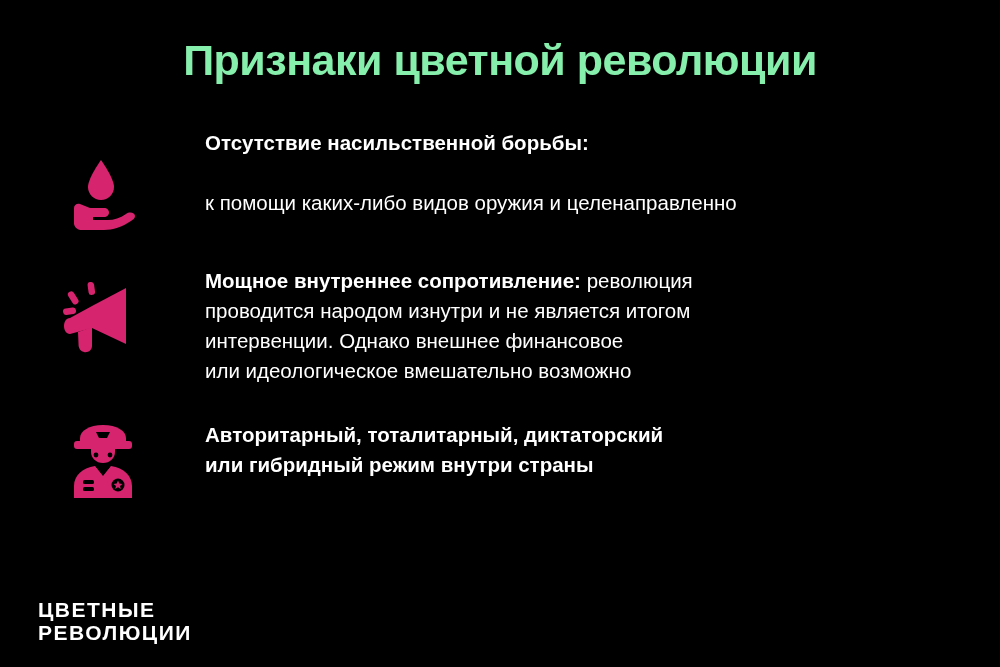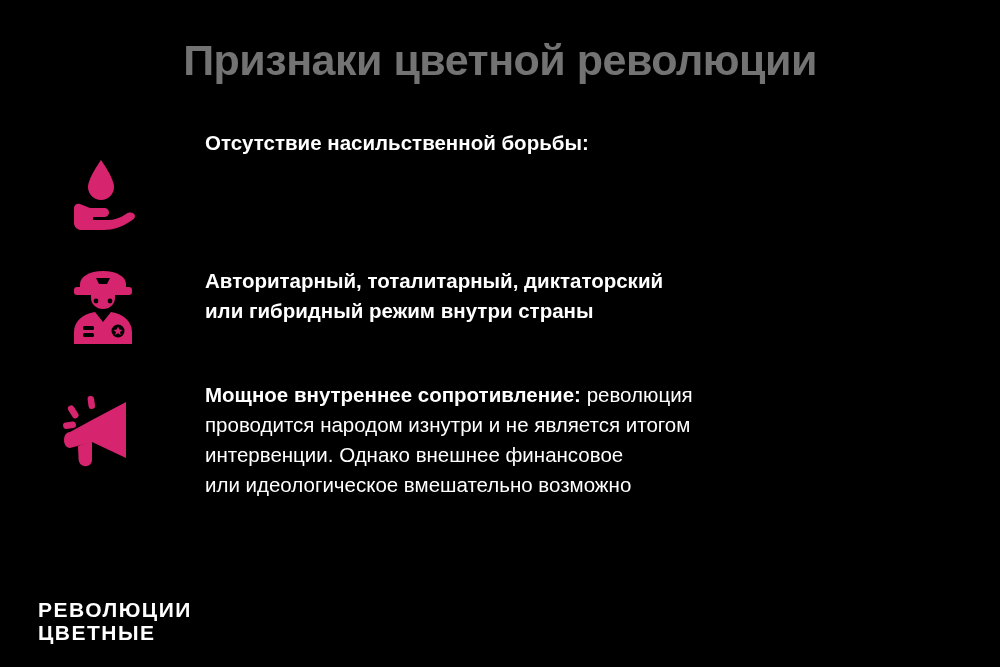--- a/index.html
+++ b/index.html
@@ -23,21 +23,21 @@
   }
   .title {
     position: absolute;
     top: 36px;
     left: 0;
     width: 1000px;
     text-align: center;
     font-size: 43px;
     font-weight: bold;
     letter-spacing: -0.5px;
-    color: #737373;
+    color: #86efac;
     white-space: nowrap;
   }
   .items {
     position: absolute;
     top: 128px;
     left: 0;
     width: 1000px;
   }
   .item {
     display: flex;
@@ -101,21 +101,45 @@
           <svg width="70" height="74" viewBox="0 0 70 74">
             <path d="M33 2 C33 2 20 20 20 29 C20 36.2 25.8 42 33 42 C40.2 42 46 36.2 46 29 C46 20 33 2 33 2 Z" fill="#d6246e"></path>
             <path d="M6 50 C6 47 9 45 12 46 L22 50 L36 50 C39 50 41 52 41 54.5 C41 57 39 59 36 59 L25 59 L25 62 L40 62 C46 62 52 60 58 56 C62 53 67 55 67 58 C67 60 65.5 61.5 63 63 C54 69 45 72 36 72 L14 72 C10 72 7 70 6 66 Z" fill="#d6246e"></path>
           </svg>
         </span>
       </div>
       <div class="text-cell">
         <div class="item-text">
           <b>Отсутствие насильственной борьбы:</b><br>
           <br>
-          <br>
+          <span>к помощи каких-либо видов оружия и целенаправленно</span><br>
+        </div>
+      </div>
+    </div>
+
+    <div class="item item-3">
+      <div class="icon-cell">
+        <span>
+          <svg width="82" height="82" viewBox="0 0 82 82">
+            <path d="M30 26 L64 8 L64 64 L30 48 Z" fill="#d6246e"></path>
+            <path d="M8 38 L30 26 L30 48 L8 54 C4 54 2 50 2 46 C2 42 4 38 8 38 Z" fill="#d6246e"></path>
+            <path d="M16 52 L30 47 L30 66 C30 70 26 73 22 72 C19 71.4 17 69 16.6 66 Z" fill="#d6246e"></path>
+            <rect x="8" y="11" width="6.5" height="14" rx="3" transform="rotate(-32 11 18)" fill="#d6246e"></rect>
+            <rect x="26" y="2" width="6.5" height="13" rx="3" transform="rotate(-8 29 8)" fill="#d6246e"></rect>
+            <rect x="1" y="28" width="13" height="6.5" rx="3" transform="rotate(-8 7 31)" fill="#d6246e"></rect>
+          </svg>
+        </span>
+      </div>
+      <div class="text-cell">
+        <div class="item-text">
+          <b>Мощное внутреннее сопротивление:</b>
+          <span>революция</span><br>
+          <span>проводится народом изнутри и не является итогом</span><br>
+          <span>интервенции. Однако внешнее финансовое</span><br>
+          <span>или идеологическое вмешательно возможно</span>
         </div>
       </div>
     </div>
 
     <div class="item item-2">
       <div class="icon-cell">
         <span>
           <svg width="74" height="78" viewBox="0 0 74 78">
             <path d="M14 16 C14 9 23 3 37 3 C51 3 60 9 60 16 L60 19 L14 19 Z" fill="#d6246e"></path>
             <rect x="8" y="19" width="58" height="8" rx="3" fill="#d6246e"></rect>
@@ -133,44 +157,20 @@
         </span>
       </div>
       <div class="text-cell">
         <div class="item-text">
           <b>Авторитарный, тоталитарный, диктаторский</b><br>
           <b>или гибридный режим внутри страны</b>
         </div>
       </div>
     </div>
 
-    <div class="item item-3">
-      <div class="icon-cell">
-        <span>
-          <svg width="82" height="82" viewBox="0 0 82 82">
-            <path d="M30 26 L64 8 L64 64 L30 48 Z" fill="#d6246e"></path>
-            <path d="M8 38 L30 26 L30 48 L8 54 C4 54 2 50 2 46 C2 42 4 38 8 38 Z" fill="#d6246e"></path>
-            <path d="M16 52 L30 47 L30 66 C30 70 26 73 22 72 C19 71.4 17 69 16.6 66 Z" fill="#d6246e"></path>
-            <rect x="8" y="11" width="6.5" height="14" rx="3" transform="rotate(-32 11 18)" fill="#d6246e"></rect>
-            <rect x="26" y="2" width="6.5" height="13" rx="3" transform="rotate(-8 29 8)" fill="#d6246e"></rect>
-            <rect x="1" y="28" width="13" height="6.5" rx="3" transform="rotate(-8 7 31)" fill="#d6246e"></rect>
-          </svg>
-        </span>
-      </div>
-      <div class="text-cell">
-        <div class="item-text">
-          <b>Мощное внутреннее сопротивление:</b>
-          <span>революция</span><br>
-          <span>проводится народом изнутри и не является итогом</span><br>
-          <span>интервенции. Однако внешнее финансовое</span><br>
-          <span>или идеологическое вмешательно возможно</span>
-        </div>
-      </div>
-    </div>
-
   </div>
 
   <div class="logo">
+    <div class="logo-line">ЦВЕТНЫЕ</div>
     <div class="logo-line second">РЕВОЛЮЦИИ</div>
-    <div class="logo-line">ЦВЕТНЫЕ</div>
   </div>
 
 </div>
 
 </body></html>

